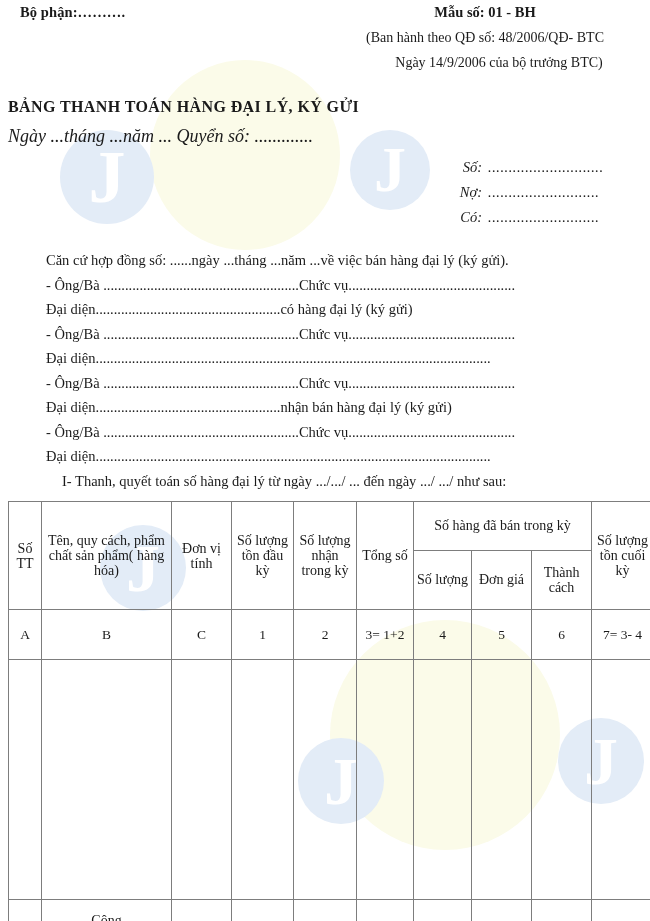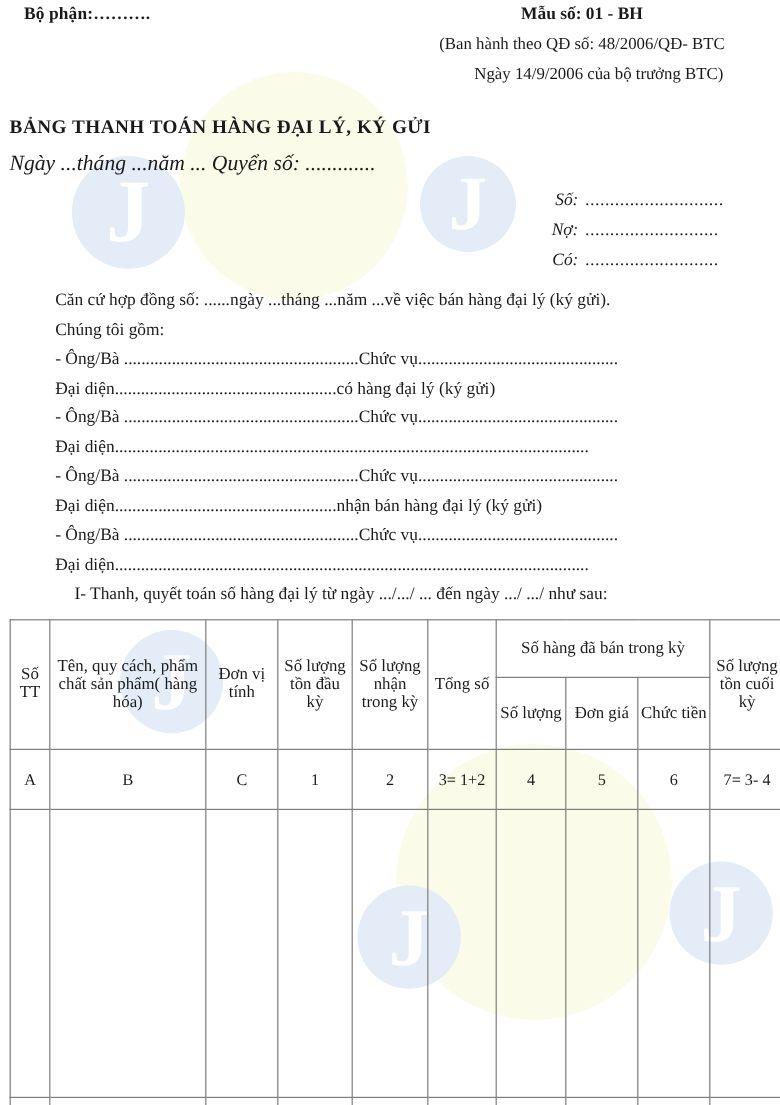--- a/index.html
+++ b/index.html
@@ -58,21 +58,21 @@
   
   .sno { margin-top: 8px; padding-left: 300px; }
   .sno .row {
     font-style: italic; font-size: 14.5px; line-height: 25px;
     display: flex; align-items: flex-start;
   }
   .sno .lbl { width: 180px; text-align: right; padding-right: 6px; white-space: nowrap; }
   .sno .dots { flex: 0 0 auto; letter-spacing: .5px; }
 
   
-  .body-lines { margin-top: 8px; padding-left: 38px; }
+  .body-lines { margin-top: 18px; padding-left: 38px; }
   .bl {
     font-size: 14.5px; line-height: 24.5px;
     white-space: nowrap; overflow: hidden;
   }
   .bl.indent { padding-left: 16px; }
 
   
   table.main {
     width: 634px; margin: 8px auto 0 auto;
     border-collapse: collapse;
@@ -145,21 +145,20 @@
       <span class="dots">...........................</span>
     </div>
     <div class="row">
       <span class="lbl">Có:</span>
       <span class="dots">...........................</span>
     </div>
   </div>
 
   <div class="body-lines">
     <div class="bl">Căn cứ hợp đồng số: ......ngày ...tháng ...năm ...về việc bán hàng đại lý (ký gửi).</div>
-    <div class="bl">Chúng tôi gồm:</div>
     <div class="bl">- Ông/Bà ......................................................Chức vụ..............................................</div>
     <div class="bl">Đại diện...................................................có hàng đại lý (ký gửi)</div>
     <div class="bl">- Ông/Bà ......................................................Chức vụ..............................................</div>
     <div class="bl">Đại diện.............................................................................................................</div>
     <div class="bl">- Ông/Bà ......................................................Chức vụ..............................................</div>
     <div class="bl">Đại diện...................................................nhận bán hàng đại lý (ký gửi)</div>
     <div class="bl">- Ông/Bà ......................................................Chức vụ..............................................</div>
     <div class="bl">Đại diện.............................................................................................................</div>
     <div class="bl indent">I- Thanh, quyết toán số hàng đại lý từ ngày .../.../ ... đến ngày .../ .../ như sau:</div>
   </div>
@@ -184,21 +183,21 @@
         <th rowspan="2">Đơn vị tính</th>
         <th rowspan="2">Số lượng tồn đầu kỳ</th>
         <th rowspan="2">Số lượng nhận trong kỳ</th>
         <th rowspan="2">Tổng số</th>
         <th colspan="3" style="height:48px">Số hàng đã bán trong kỳ</th>
         <th rowspan="2">Số lượng tồn cuối kỳ</th>
       </tr>
       <tr class="sub-row">
         <th style="height:58px">Số lượng</th>
         <th>Đơn giá</th>
-        <th>Chức tiền</th>
+        <th>Thành cách</th>
       </tr>
     </thead>
     <tbody>
       <tr class="code-row">
         <td>A</td>
         <td>B</td>
         <td>C</td>
         <td>1</td>
         <td>2</td>
         <td>3= 1+2</td>

